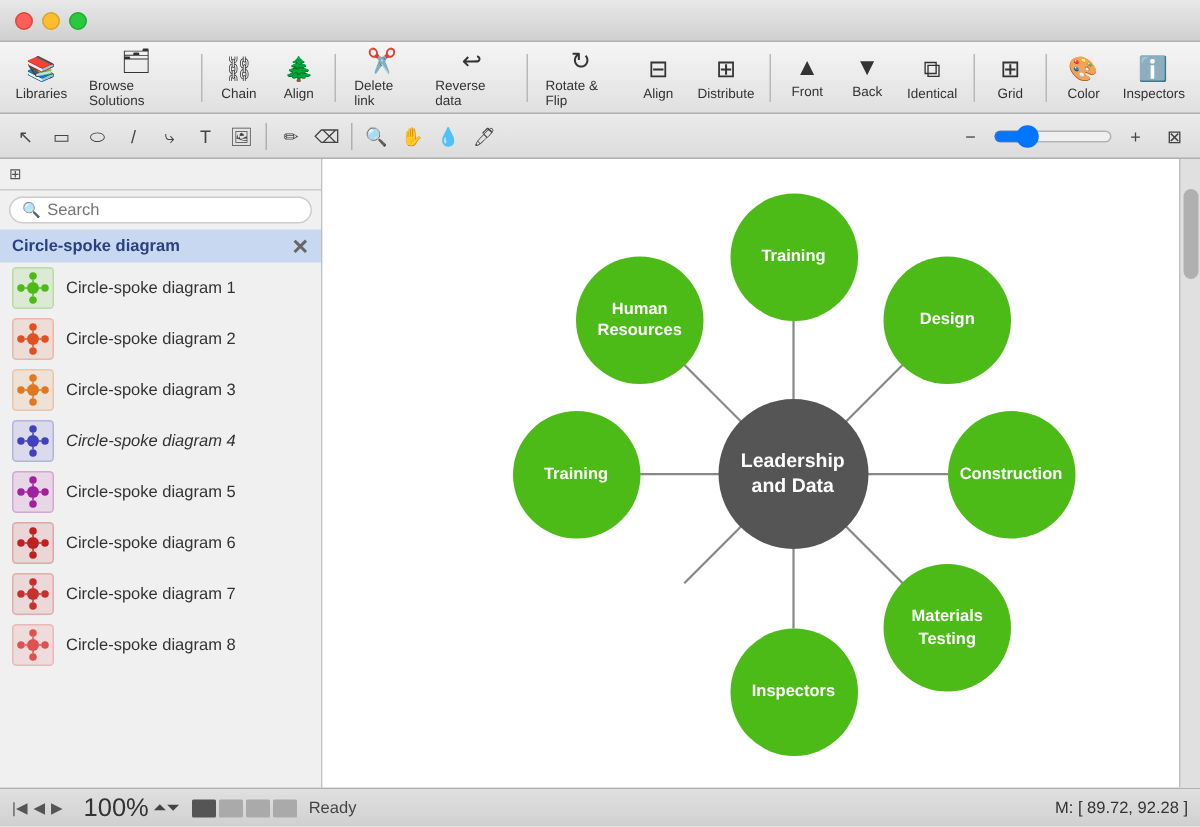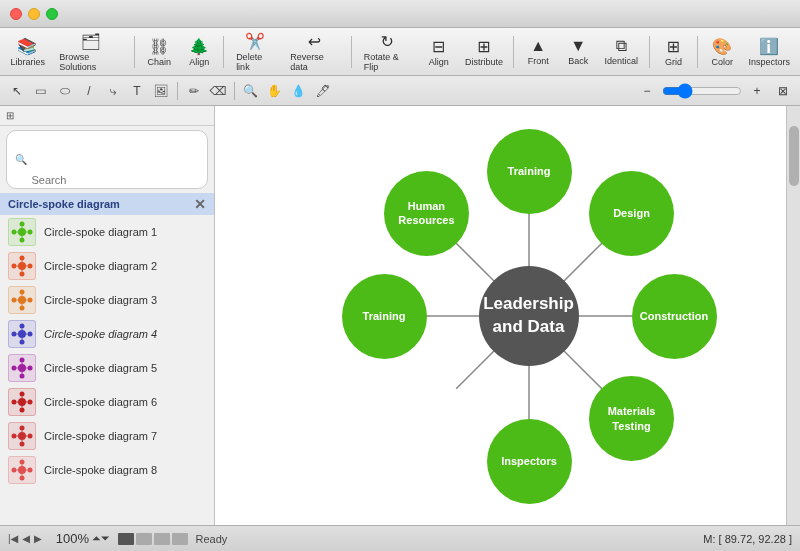--- a/index.html
+++ b/index.html
@@ -163,21 +163,21 @@
       position: absolute;
       width: 100px;
       height: 100px;
       border-radius: 50%;
       background: #555555;
       color: white;
       display: flex;
       align-items: center;
       justify-content: center;
       text-align: center;
-      font-size: 17px;
+      font-size: 13px;
       font-weight: 600;
       top: 50%;
       left: 50%;
       transform: translate(-50%, -50%);
       z-index: 10;
       line-height: 1.3;
     }
     .spoke-circle {
       position: absolute;
       width: 85px;
@@ -203,21 +203,21 @@
       display: flex;
       align-items: center;
       padding: 0 8px;
       font-size: 11px;
       color: #444;
       gap: 8px;
     }
     .nav-controls { display: flex; align-items: center; gap: 4px; margin-right: 6px; }
     .nav-btn { font-size: 10px; color: #555; cursor: pointer; }
     .zoom-control { display: flex; align-items: center; gap: 3px; }
-    .zoom-pct { font-size: 13px; color: #333; }
+    .zoom-pct { font-size: 17px; color: #333; }
     .page-btns { display: flex; gap: 2px; }
     .page-btn {
       width: 16px; height: 12px;
       background: #aaa;
       border-radius: 1px;
       cursor: pointer;
     }
     .page-btn.active { background: #555; }
     .coords { margin-left: auto; font-size: 11px; color: #333; }
 
@@ -352,21 +352,21 @@
 </div>
 
 <div class="main">
 
   <div class="sidebar">
     <div class="sidebar-header">
       <span style="font-size:10px;">⊞</span>
     </div>
     <div class="search-box">
       <span style="font-size:10px;color:#888;">🔍</span>
-      <input type="text" style="font-size: 11px; margin-top: 41px;" placeholder="Search">
+      <input type="text" style="font-size: 11px;" placeholder="Search">
     </div>
     <div class="cat-header">
       <span>Circle-spoke diagram</span>
       <span class="cat-close">✕</span>
     </div>
     <div class="diagram-list">
 
     <div class="diagram-item">
     <div class="diagram-thumb" style="background:#4cbb1720; border:1px solid #4cbb1740;">
       <svg width="22" height="22" viewBox="0 0 22 22">

